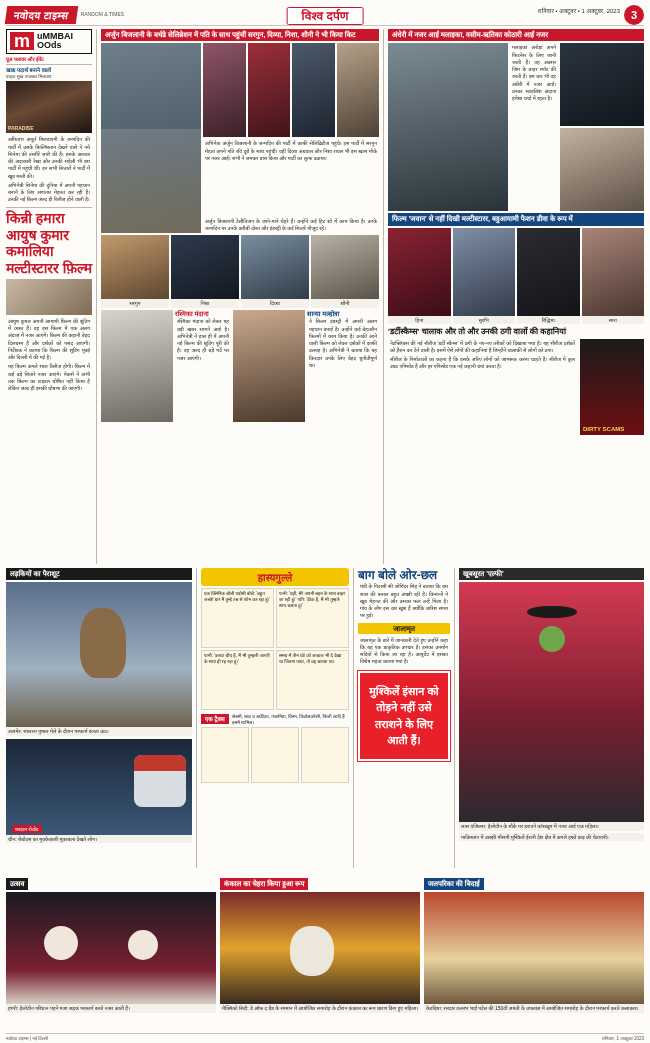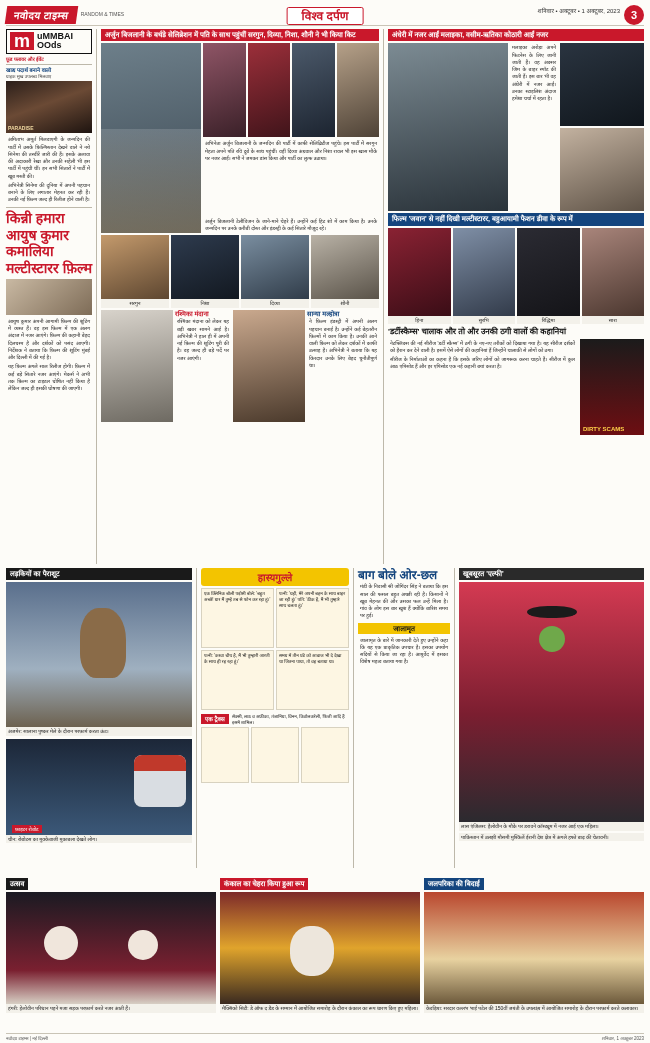--- a/index.html
+++ b/index.html
@@ -303,20 +303,21 @@
       </div>
     </div>
 
     <div class="vrule"></div>
 
     <div class="lw3">
       <div class="hdg-blue">बाग बोले ओर-छल</div>
       <div class="body-text">मंडी के निवासी श्री जोगिंदर सिंह ने बताया कि इस साल की फसल बहुत अच्छी रही है। किसानों ने खूब मेहनत की और उसका फल उन्हें मिला है। गांव के लोग इस बार खुश हैं क्योंकि बारिश समय पर हुई।</div>
       <div style="background:#f3c400;color:#111;font-size:7px;font-weight:bold;text-align:center;padding:1px;margin:2px 0;">जालामृत</div>
       <div class="body-text">जालामृत के बारे में जानकारी देते हुए उन्होंने कहा कि यह एक प्राकृतिक उपचार है। इसका उपयोग सदियों से किया जा रहा है। आयुर्वेद में इसका विशेष महत्व बताया गया है।</div>
+      <div class="quote-box" style="margin-top:4px;">मुश्किलें इंसान को तोड़ने नहीं उसे तराशने के लिए आती हैं।</div>
     </div>
 
     <div class="vrule"></div>
 
     <div class="lw5">
       <div class="hl dark">खूबसूरत 'एल्फी'</div>
       <div class="ph" style="height:240px;margin-top:2px;background:linear-gradient(180deg,#d43a52,#7b1e30 55%,#2b2a2f);">
         <div style="position:absolute;left:50%;top:18%;transform:translateX(-50%);width:26px;height:26px;border-radius:50%;background:#6fa84a;"></div>
         <div style="position:absolute;left:50%;top:10%;transform:translateX(-50%);width:50px;height:12px;background:#1b1b1b;border-radius:50%/60%;"></div>
       </div>

